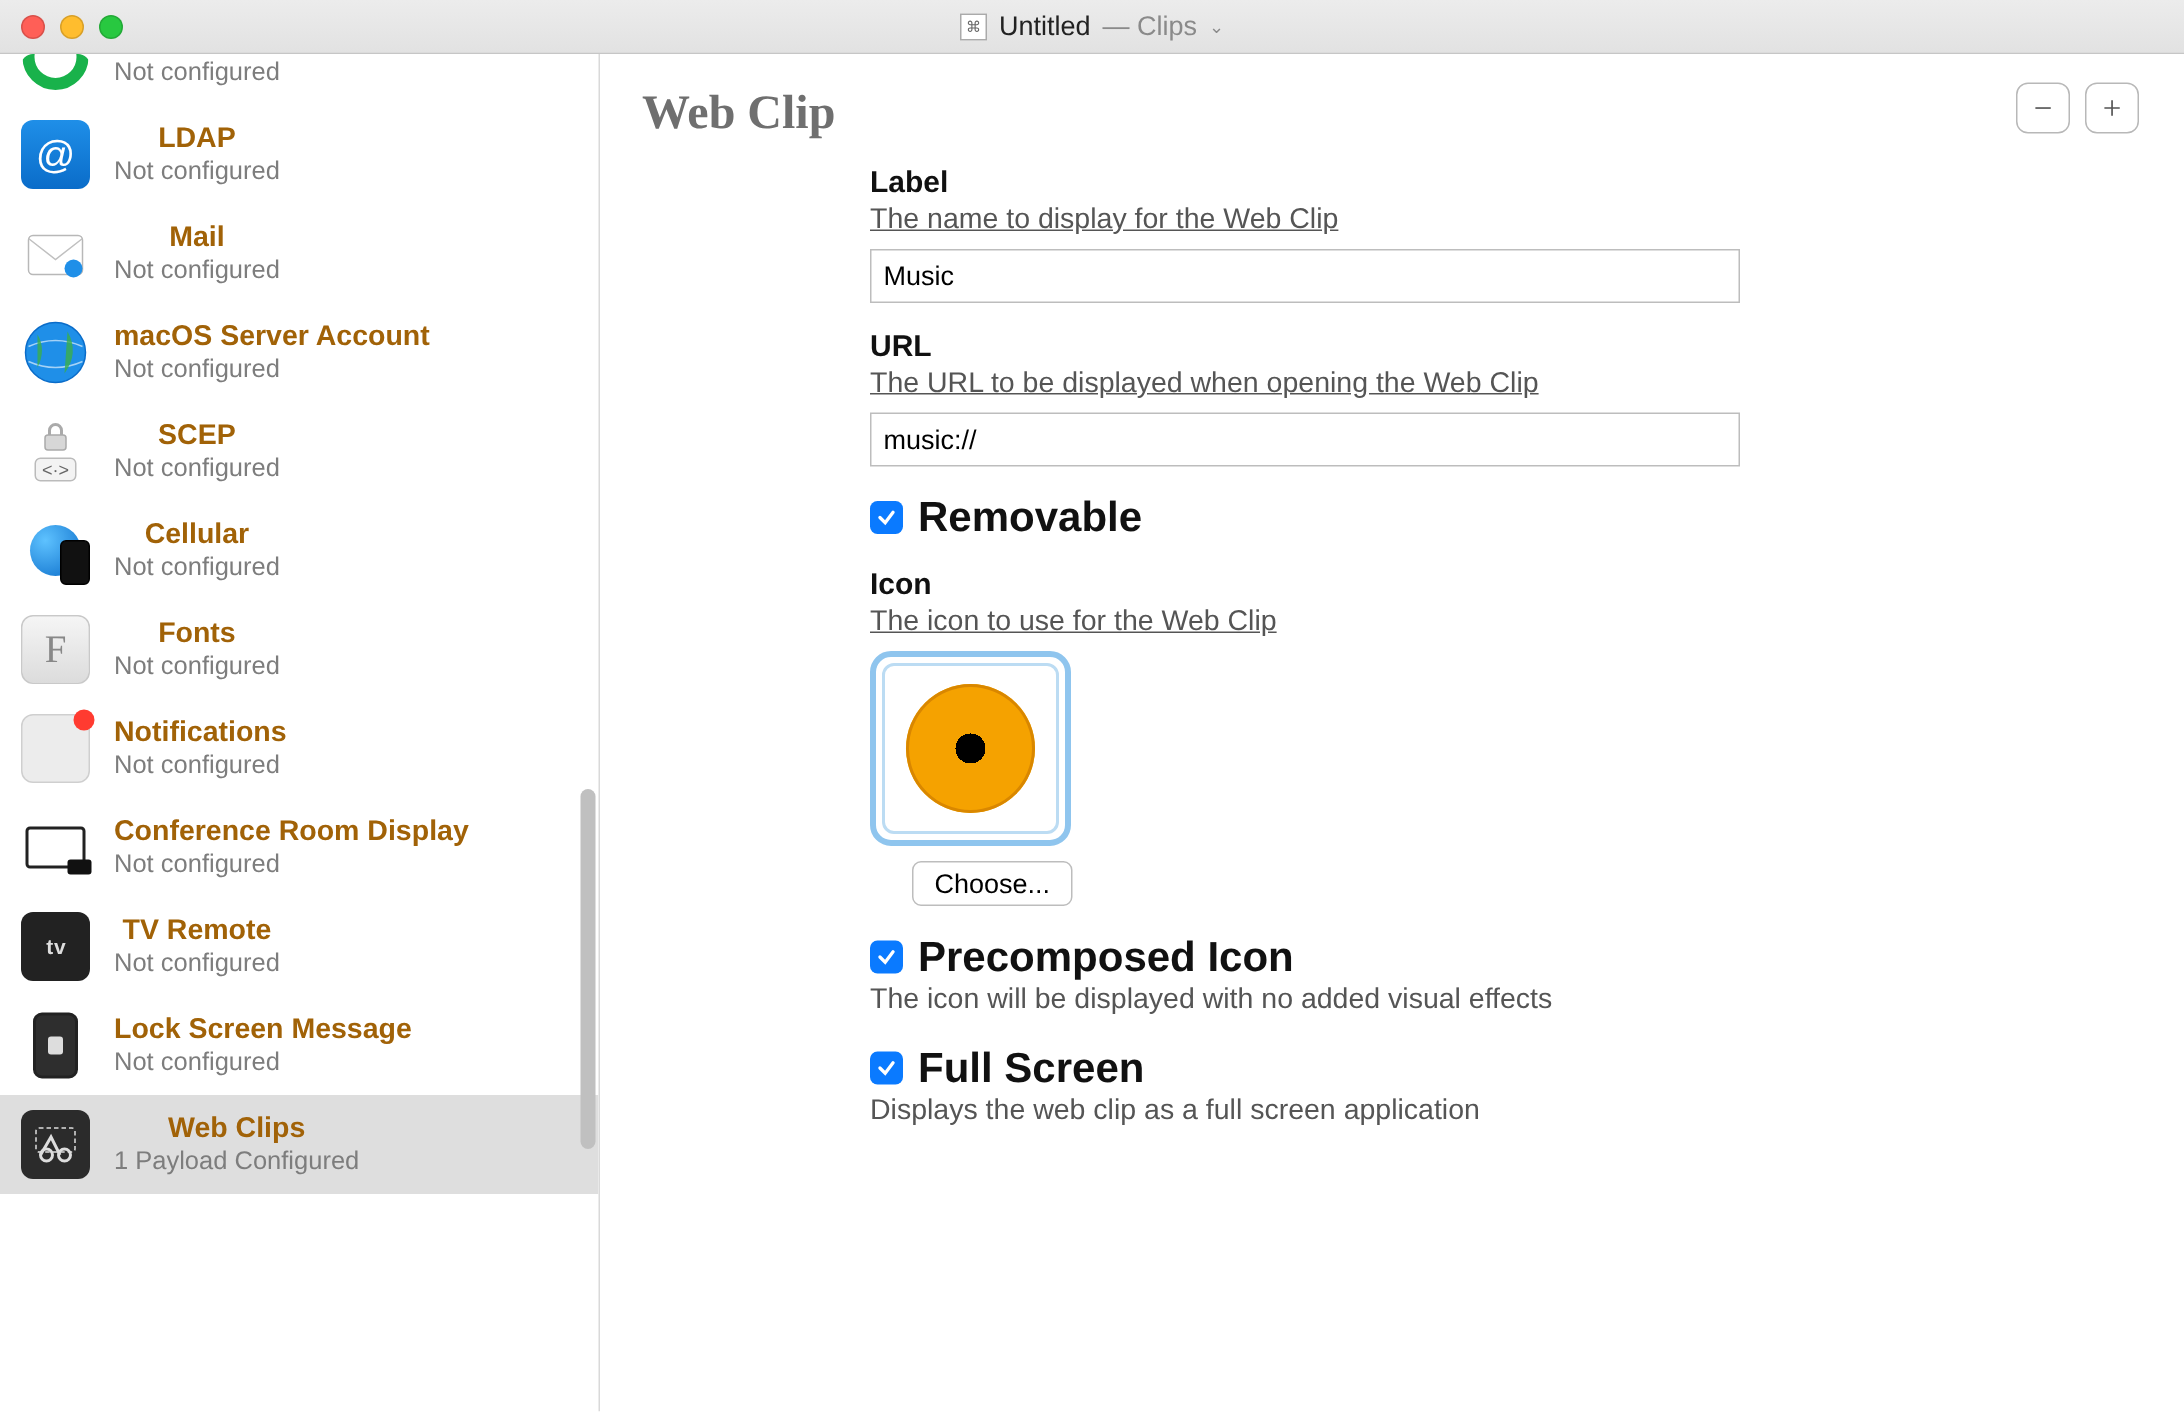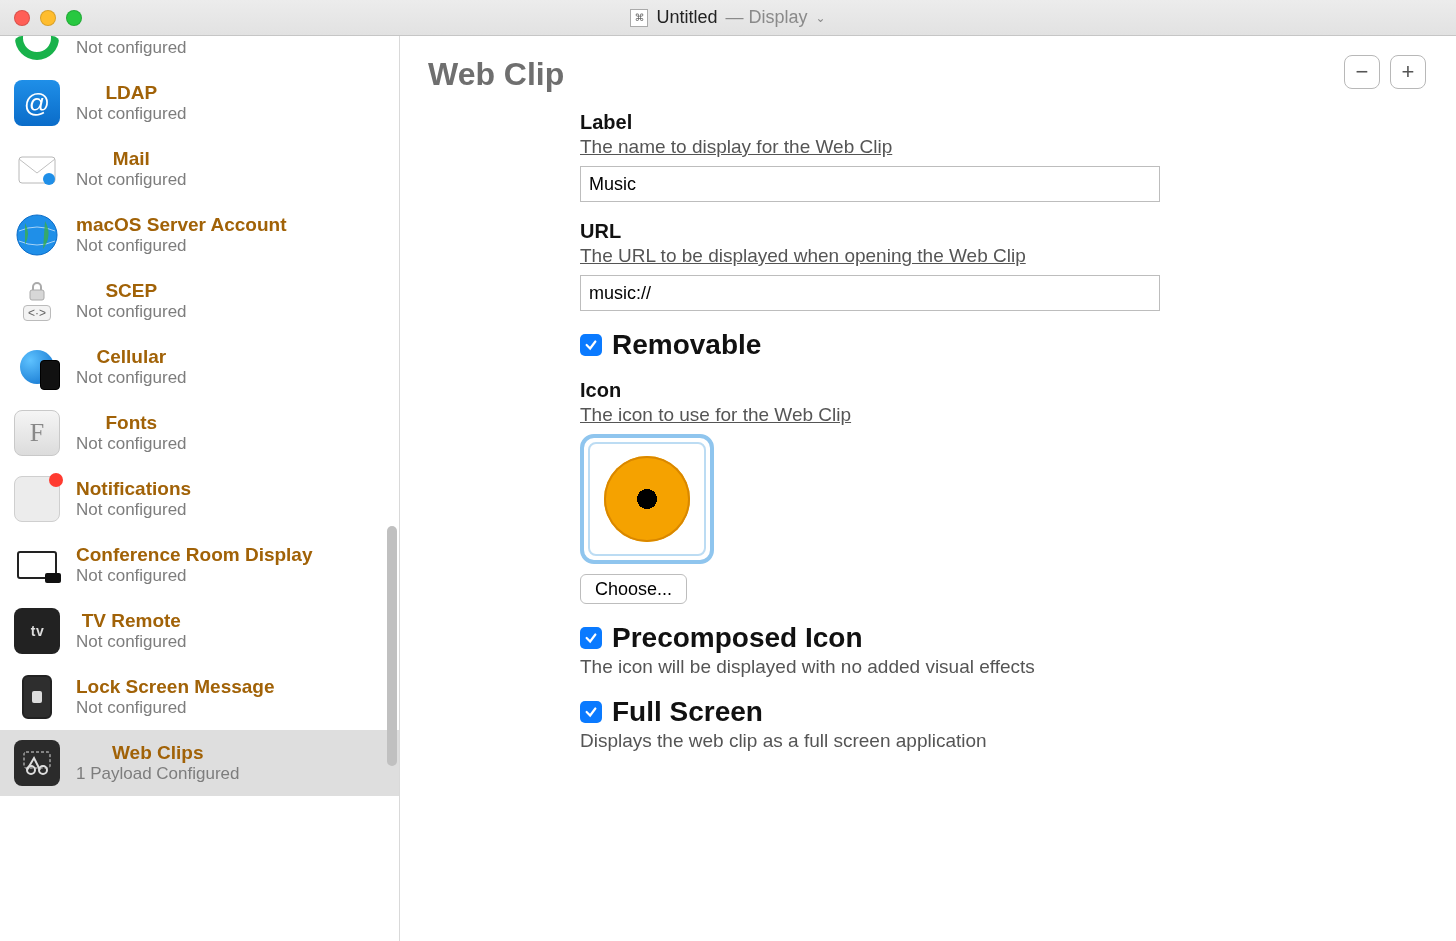--- a/index.html
+++ b/index.html
@@ -108,21 +108,21 @@
   .notif-dot::after {
     content:""; position:absolute; top:-4px; right:-4px;
     width:14px;height:14px;border-radius:50%;
     background:#ff3b30;
   }
 
   
   .content-inner { padding: 20px 30px 40px 30px; position:relative; }
   .content-header {
     display:flex; justify-content:space-between; align-items:center;
-    margin-bottom: 18px; margin-left: -2px;
+    margin-bottom: 18px; margin-left: -2px; font-family: Liberation Serif, serif;
   }
   .content-title {
     font-size:32px; font-weight:700; color:#6f6f6f;
   }
   .pm-buttons { display:flex; gap:10px; margin-top:-6px; }
   .pm-btn {
     width:36px;height:34px;border-radius:8px;border:1px solid #b8b8b8;
     background:#fff; font-size:22px; color:#555; line-height:30px;
     display:flex;align-items:center;justify-content:center; cursor:pointer;
   }
@@ -159,21 +159,21 @@
     width:100%;height:100%; border:2px solid #bcdcf3; border-radius:8px;
     display:flex;align-items:center;justify-content:center; background:#fff;
   }
   .vinyl {
     width:86px;height:86px;border-radius:50%;
     background: radial-gradient(circle at 50% 50%, #000 0 10px, #f5a200 10px 42px, #ffb300 42px 43px);
     box-shadow: inset 0 0 0 2px #d98700;
   }
   .choose-btn {
     height:30px; padding:1px 14px; font-size:18px;
-    border:1px solid #bdbdbd; border-radius:6px; background:#fff; cursor:pointer;
+    border:1px solid #bdbdbd; border-radius:6px; background:#fff; cursor:pointer;margin-left:28px;
   }
   
   .ic-cell { position:relative; }
   .ic-cell .globe {
     width:34px;height:34px;border-radius:50%;
     background:radial-gradient(circle at 30% 30%, #5ec2ff, #0a6cc9);
   }
   .ic-cell .phone {
     position:absolute; right:0; bottom:0;
     width:20px;height:30px;border-radius:4px;background:#111;border:1px solid #000;
@@ -184,21 +184,21 @@
 
 <div class="titlebar">
   <div class="traffic-lights">
     <div class="tl tl-close"></div>
     <div class="tl tl-min"></div>
     <div class="tl tl-max"></div>
   </div>
   <div class="title-center">
     <span class="title-icon">⌘</span>
     <span class="title-doc">Untitled</span>
-    <span class="title-edited">— Display</span>
+    <span class="title-edited">— Clips</span>
     <span class="title-chev">⌄</span>
   </div>
 </div>
 
 <div class="body-row">
 
   <div class="sidebar">
 
     <div class="sb-item partial-top">
       <div class="icon">

